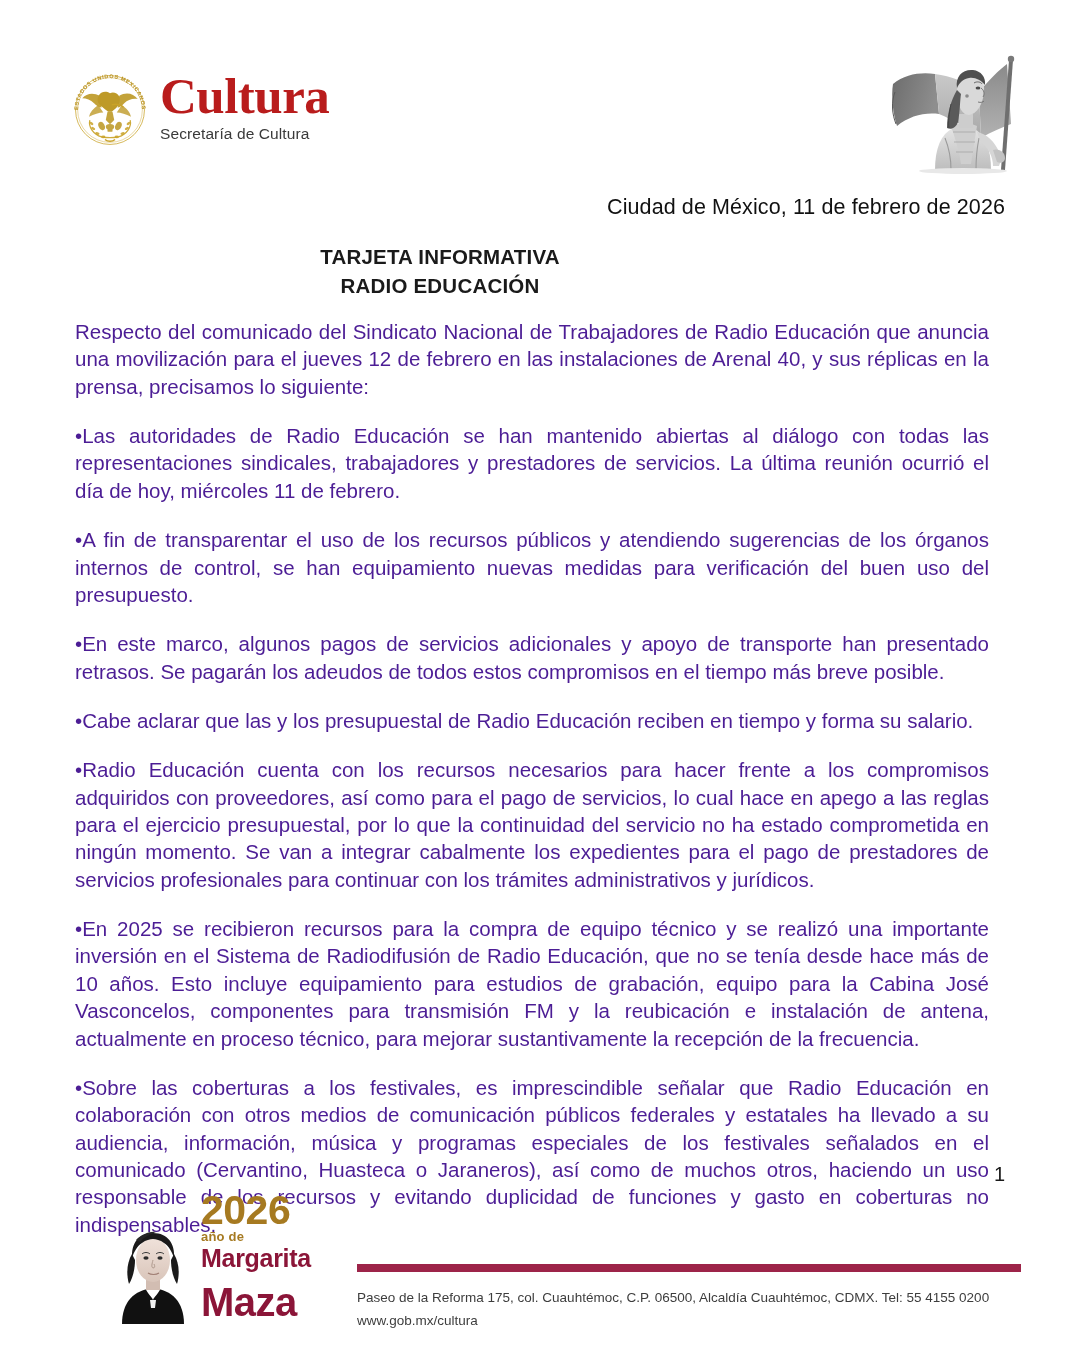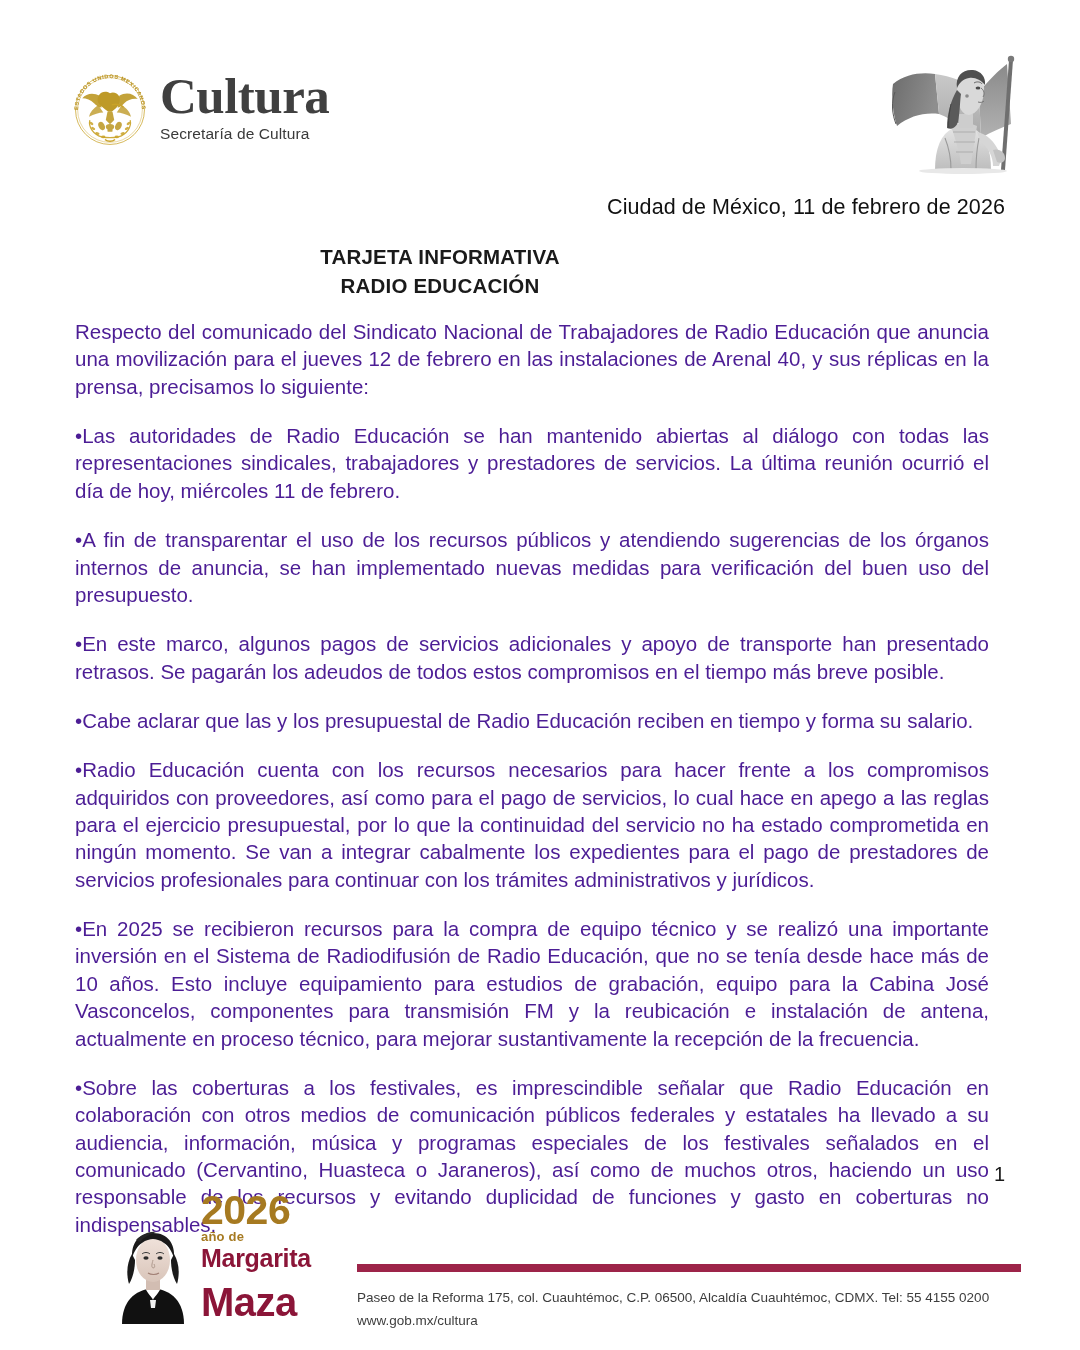--- a/index.html
+++ b/index.html
@@ -38,21 +38,21 @@
     flex: 0 0 auto;
     margin-right: 8px;
   }
   .wordmark {
     padding-top: 4px;
   }
   .wordmark-title {
     font-family: "Liberation Serif", serif;
     font-size: 51px;
     font-weight: 700;
-    color: #404040;
+    color: #b91c1c;
     line-height: 0.98;
     letter-spacing: -0.5px;
   }
   .wordmark-sub {
     font-family: "Liberation Sans", sans-serif;
     font-size: 15.5px;
     font-weight: 400;
     color: #3a3a3a;
     letter-spacing: 0.1px;
     margin-top: 3px;
@@ -311,21 +311,21 @@
   <div class="dateline">Ciudad de México, 11 de febrero de 2026</div>
 
   <div class="doc-title">
     <span>TARJETA INFORMATIVA</span>
     <span class="t2">RADIO EDUCACIÓN</span>
   </div>
 
   <div class="body-copy">
     <p class="para">Respecto del comunicado del Sindicato Nacional de Trabajadores de Radio Educación que anuncia una movilización para el jueves 12 de febrero en las instalaciones de Arenal 40, y sus réplicas en la prensa, precisamos lo siguiente:</p>
     <p class="para">•Las autoridades de Radio Educación se han mantenido abiertas al diálogo con todas las representaciones sindicales, trabajadores y prestadores de servicios. La última reunión ocurrió el día de hoy, miércoles 11 de febrero.</p>
-    <p class="para">•A fin de transparentar el uso de los recursos públicos y atendiendo sugerencias de los órganos internos de anuncia, se han implementado nuevas medidas para verificación del buen uso del presupuesto.</p>
+    <p class="para">•A fin de transparentar el uso de los recursos públicos y atendiendo sugerencias de los órganos internos de control, se han equipamiento nuevas medidas para verificación del buen uso del presupuesto.</p>
     <p class="para">•En este marco, algunos pagos de servicios adicionales y apoyo de transporte han presentado retrasos. Se pagarán los adeudos de todos estos compromisos en el tiempo más breve posible.</p>
     <p class="para">•Cabe aclarar que las y los presupuestal de Radio Educación reciben en tiempo y forma su salario.</p>
     <p class="para">•Radio Educación cuenta con los recursos necesarios para hacer frente a los compromisos adquiridos con proveedores, así como para el pago de servicios, lo cual hace en apego a las reglas para el ejercicio presupuestal, por lo que la continuidad del servicio no ha estado comprometida en ningún momento. Se van a integrar cabalmente los expedientes para el pago de prestadores de servicios profesionales para continuar con los trámites administrativos y jurídicos.</p>
     <p class="para">•En 2025 se recibieron recursos para la compra de equipo técnico y se realizó una importante inversión en el Sistema de Radiodifusión de Radio Educación, que no se tenía desde hace más de 10 años. Esto incluye equipamiento para estudios de grabación, equipo para la Cabina José Vasconcelos, componentes para transmisión FM y la reubicación e instalación de antena, actualmente en proceso técnico, para mejorar sustantivamente la recepción de la frecuencia.</p>
     <p class="para">•Sobre las coberturas a los festivales, es imprescindible señalar que Radio Educación en colaboración con otros medios de comunicación públicos federales y estatales ha llevado a su audiencia, información, música y programas especiales de los festivales señalados en el comunicado (Cervantino, Huasteca o Jaraneros), así como de muchos otros, haciendo un uso responsable de los recursos y evitando duplicidad de funciones y gasto en coberturas no indispensables.</p>
   </div>
 
   <div class="page-number">1</div>
 
   <div class="footer">

